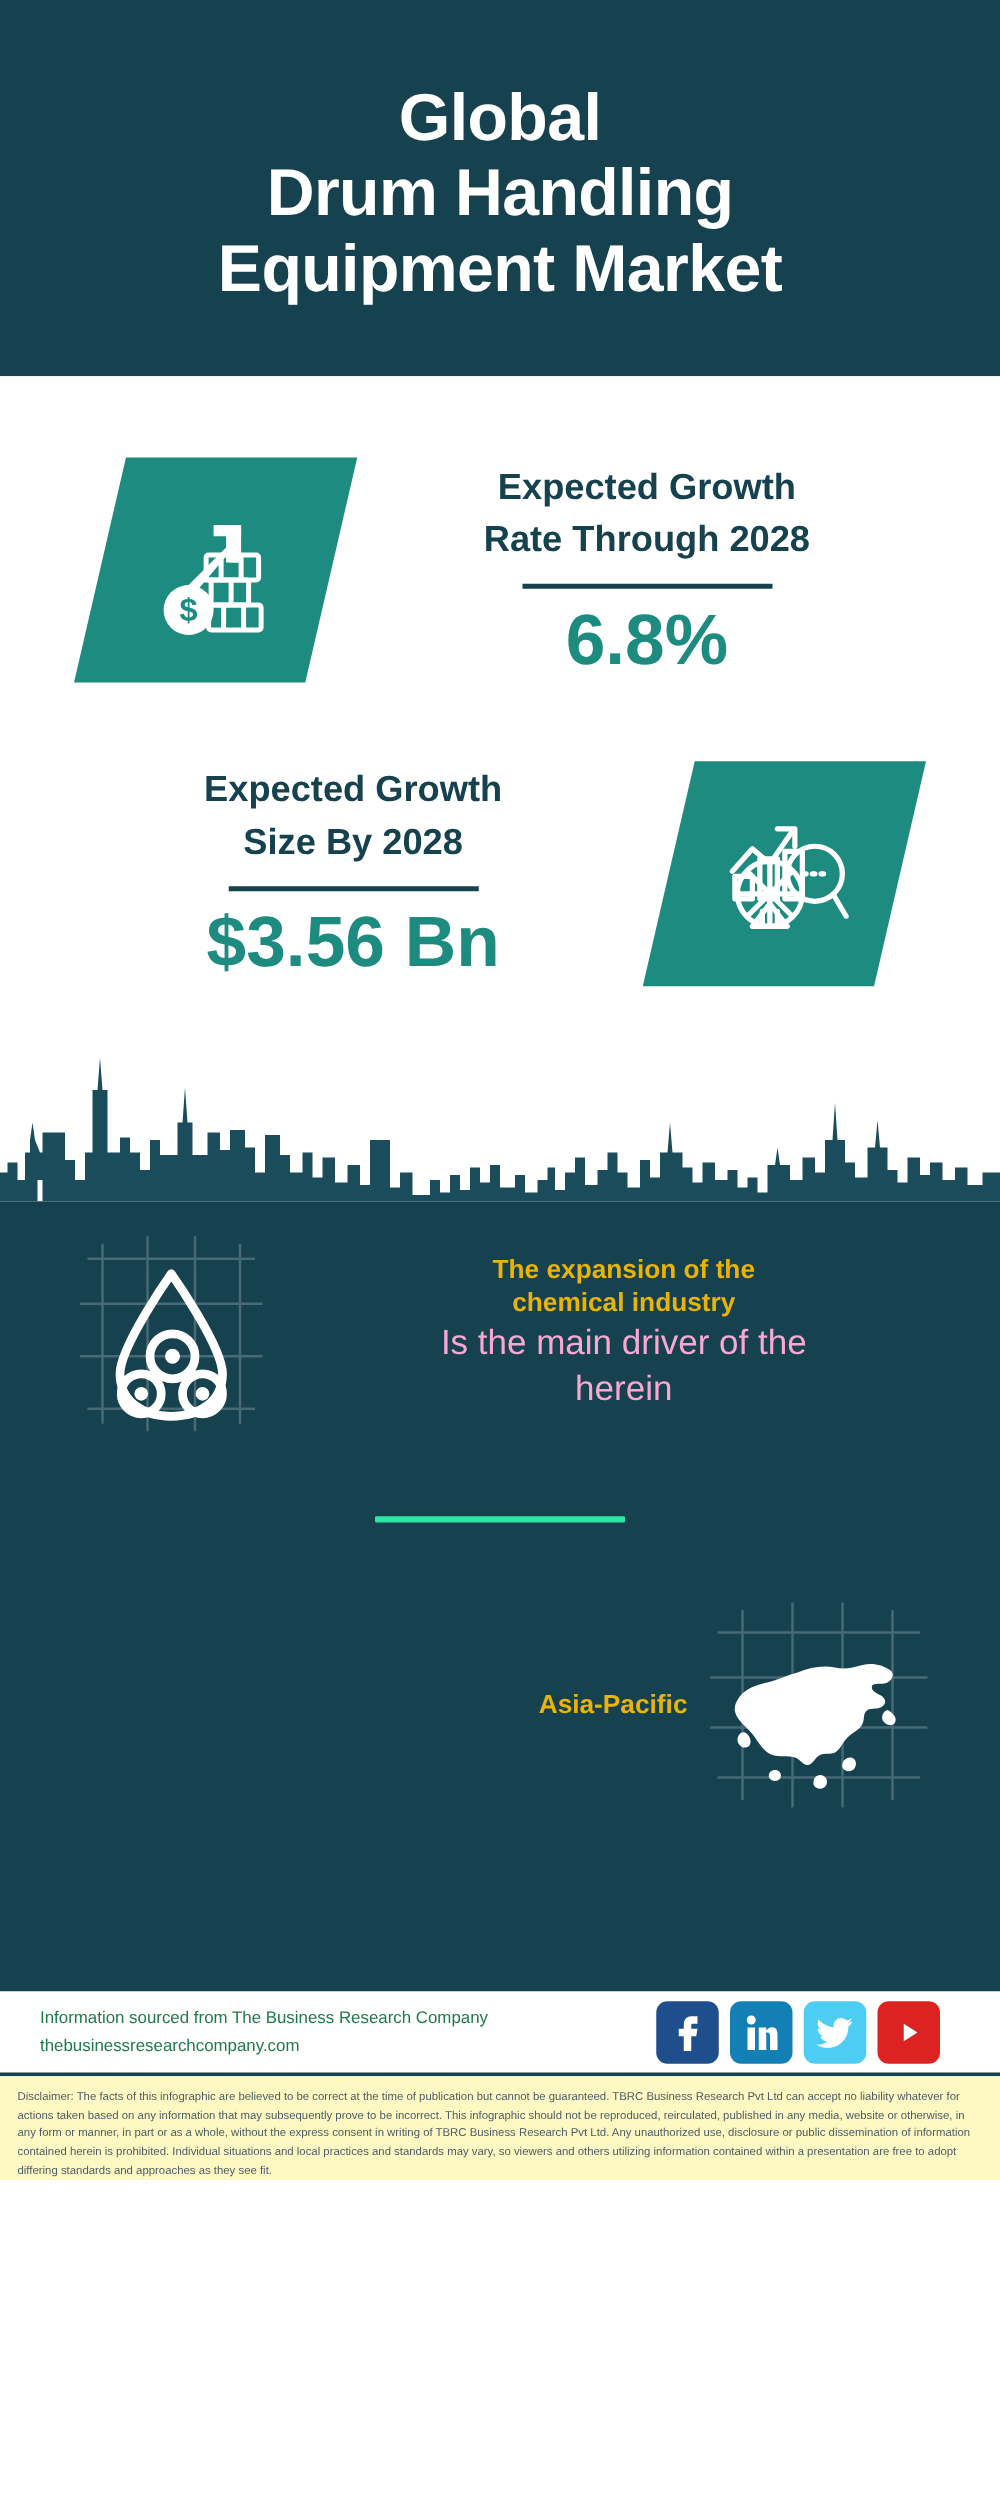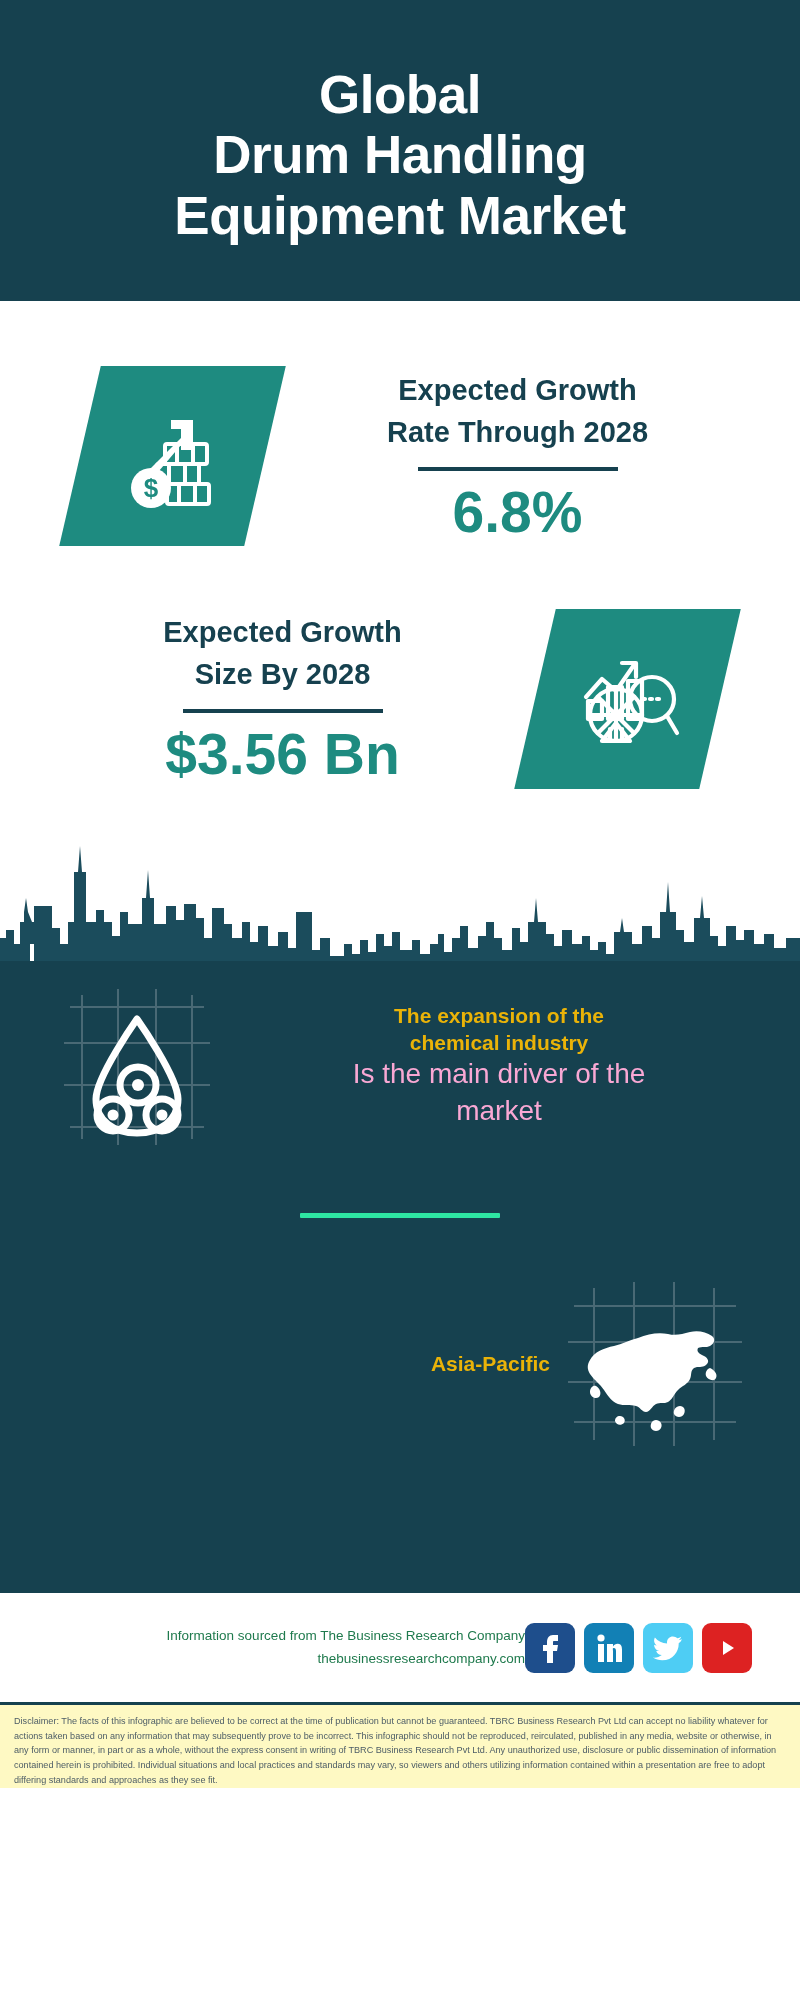--- a/index.html
+++ b/index.html
@@ -158,26 +158,25 @@
   .map-ico {
     width:190px;
     height:175px;
     flex:0 0 auto;
     margin-right:20px;
   }
 
   
   .footer {
     background:#ffffff;
-    height:112px;
+    height:68px;
     display:flex;
     align-items:center;
     padding:0 32px 0 32px;
     border-bottom:3px solid #16414f;
-    text-align:right;
   }
   .src-text {
     color:#1f7a4d;
     font-size:13.5px;
     line-height:1.65;
     flex:1;
   }
   .socials {
     display:flex;
     gap:9px;
@@ -337,21 +336,21 @@
         </g>
       </svg>
     </div>
     <div class="driver-text">
       <div class="accent-head">
         <div>The expansion of the</div>
         <div>chemical industry</div>
       </div>
       <div class="white-sub">
         <div>Is the main driver of the</div>
-        <div>market</div>
+        <div>herein</div>
       </div>
     </div>
   </div>
 
   <div class="rule-mint"></div>
 
   <div class="row-region">
     <div class="region-text">
       <div class="accent-head">Asia-Pacific</div>
     </div>

